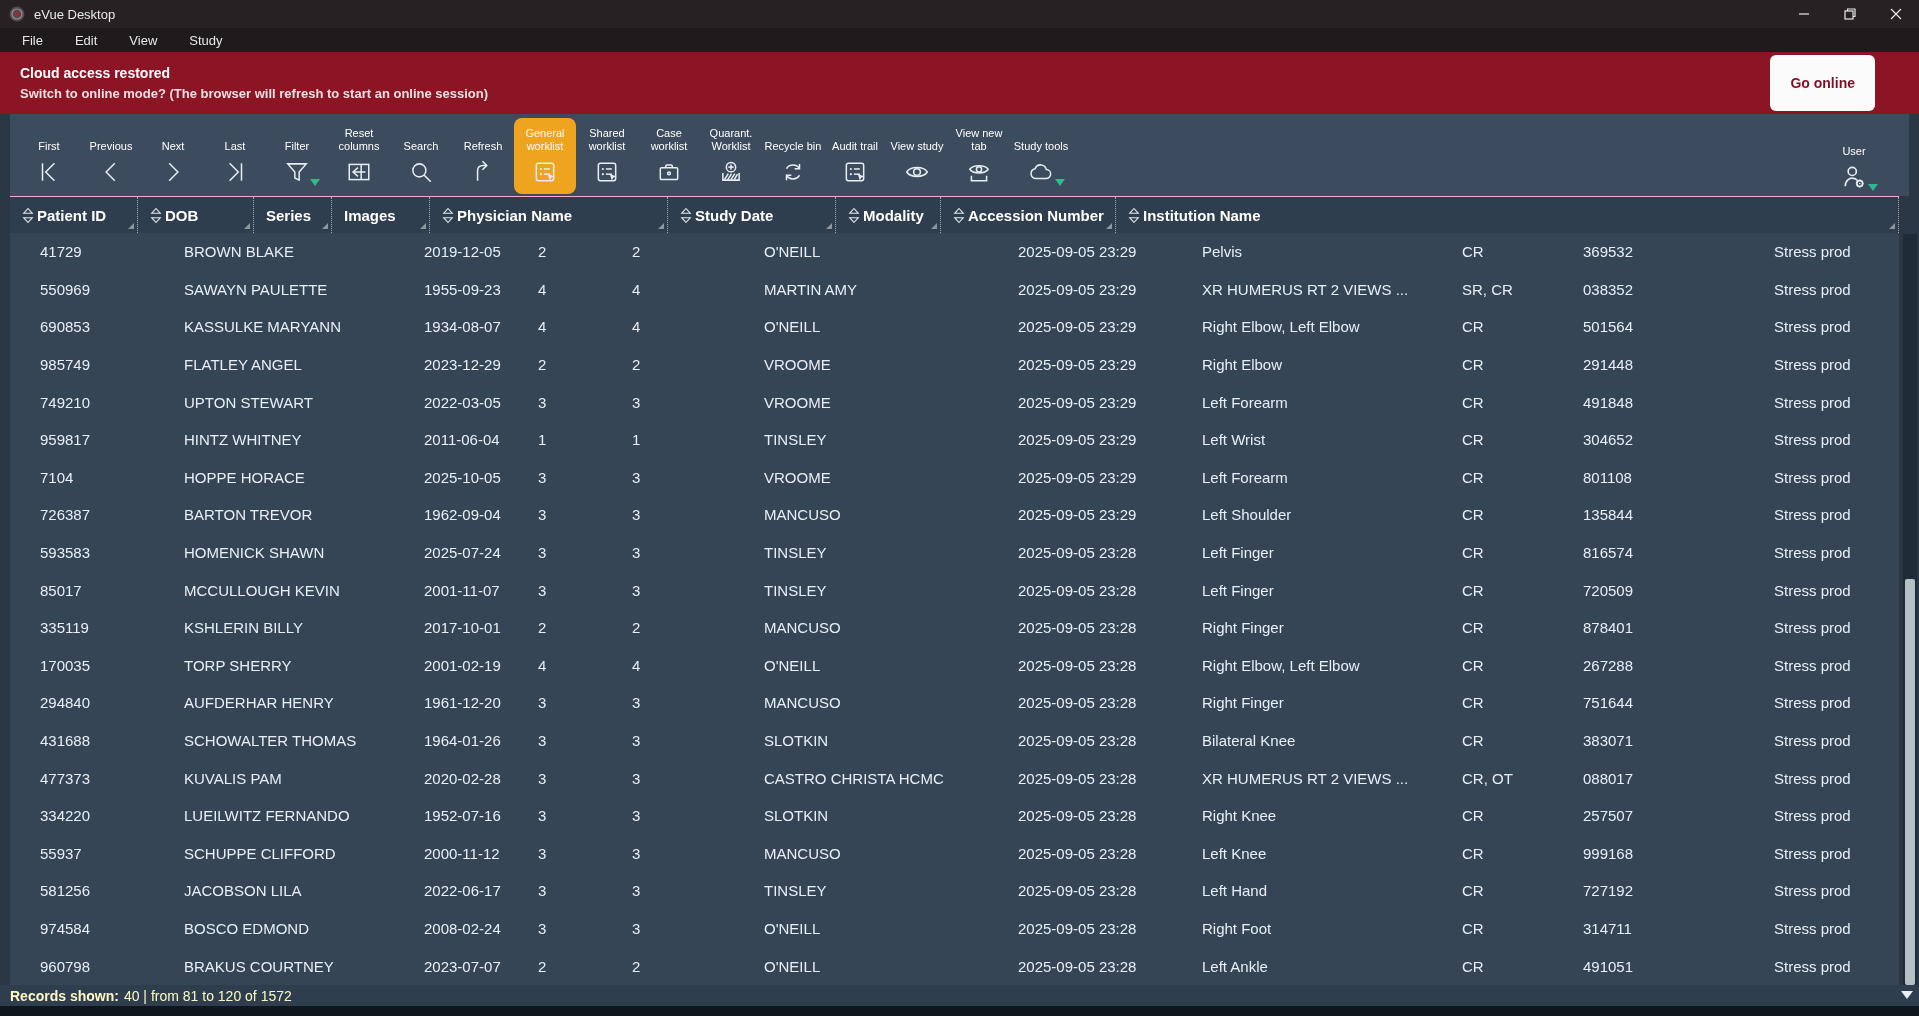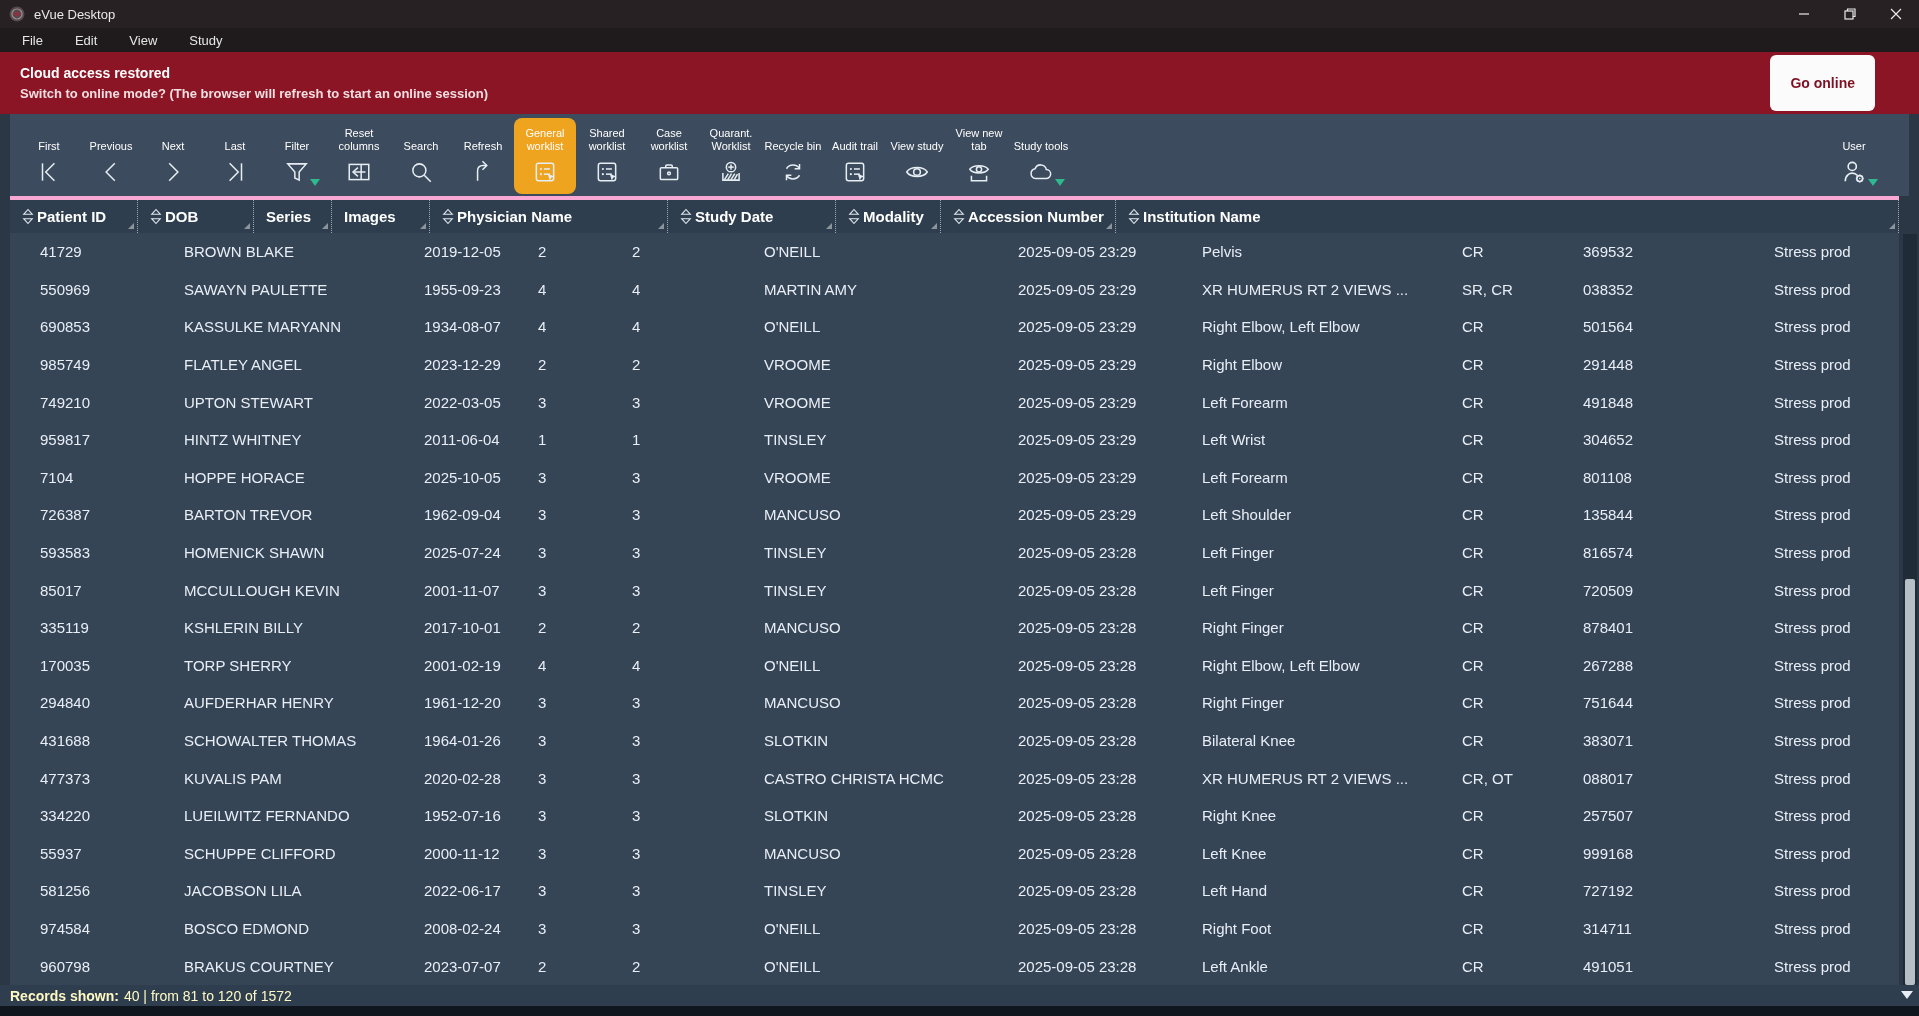--- a/index.html
+++ b/index.html
@@ -28,27 +28,27 @@
 
   
   .toolbar { height:82px; background:#2b3744; padding:0 10px; flex:0 0 auto; }
   .toolbar-inner { height:100%; background:#3c4b5d; display:flex; align-items:stretch; padding:4px 6px 2px 8px; }
   .tb { width:62px; background:transparent; border:none; color:#ffffff; display:flex; flex-direction:column; align-items:center; justify-content:flex-start; cursor:pointer; font-family:inherit; padding:2px 0 0 0; border-radius:8px; }
   .tb-label { font-size:11px; line-height:1.12; text-align:center; height:32px; display:flex; align-items:flex-end; justify-content:center; color:#fff; }
   .tb-iconwrap { position:relative; height:34px; display:flex; align-items:center; justify-content:center; margin-top:3px; color:#e6edf3; }
   .tb-iconwrap svg { display:block; }
   .tb.active { background:#efa41f; }
   .dd-triangle { position:absolute; right:-10px; bottom:3px; width:0; height:0; border-left:5px solid transparent; border-right:5px solid transparent; border-top:7px solid #2eb98f; }
-  .toolbar-user { margin-left:auto; display:flex; align-items:flex-start; padding-right:14px; }
+  .toolbar-user { margin-left:auto; display:flex; align-items:flex-end; padding-right:14px; }
   .toolbar-user .tb { width:70px; }
 
   
   .content { flex:1 1 auto; background:#2b3744; padding-left:10px; position:relative; overflow:hidden; }
   .grid { width:calc(100% - 20px); height:100%; display:flex; flex-direction:column; }
-  .grid-header { height:37px; background:#2f3e4e; border-top:4px solid #f9a8d4; display:flex; flex:0 0 auto; }
+  .grid-header { height:37px; background:#2f3e4e; border-top:1px solid #f9a8d4; display:flex; flex:0 0 auto; }
   .hcell { position:relative; display:flex; align-items:center; padding-left:12px; font-size:15px; font-weight:bold; color:#ffffff; border-right:1px dotted rgba(255,255,255,.55); white-space:nowrap; overflow:hidden; cursor:pointer; }
   .hcell::after { content:""; position:absolute; right:3px; bottom:4px; width:0; height:0; border-left:6px solid transparent; border-bottom:6px solid rgba(255,255,255,.45); }
   .sort-glyph { display:inline-flex; margin-right:3px; color:#dfe7ee; }
   .grid-body { flex:1 1 auto; background:#354556; overflow:hidden; }
   .row { display:flex; height:37.6px; align-items:center; cursor:pointer;gap:16px; }
   .cell { padding-left:30px; font-size:15px; color:#e9eef6; white-space:nowrap; overflow:hidden; text-overflow:clip; }
   .cell.tight { padding-left:12px; }
   .c0{width:128px;flex:0 0 auto;} .c1{width:224px;flex:0 0 auto;} .c2{width:116px;flex:0 0 auto;}
   .c3{width:78px;flex:0 0 auto;}  .c4{width:98px;flex:0 0 auto;}  .c5{width:238px;flex:0 0 auto;}
   .c6{width:168px;flex:0 0 auto;} .c7{width:244px;flex:0 0 auto;} .c8{width:105px;flex:0 0 auto;}

